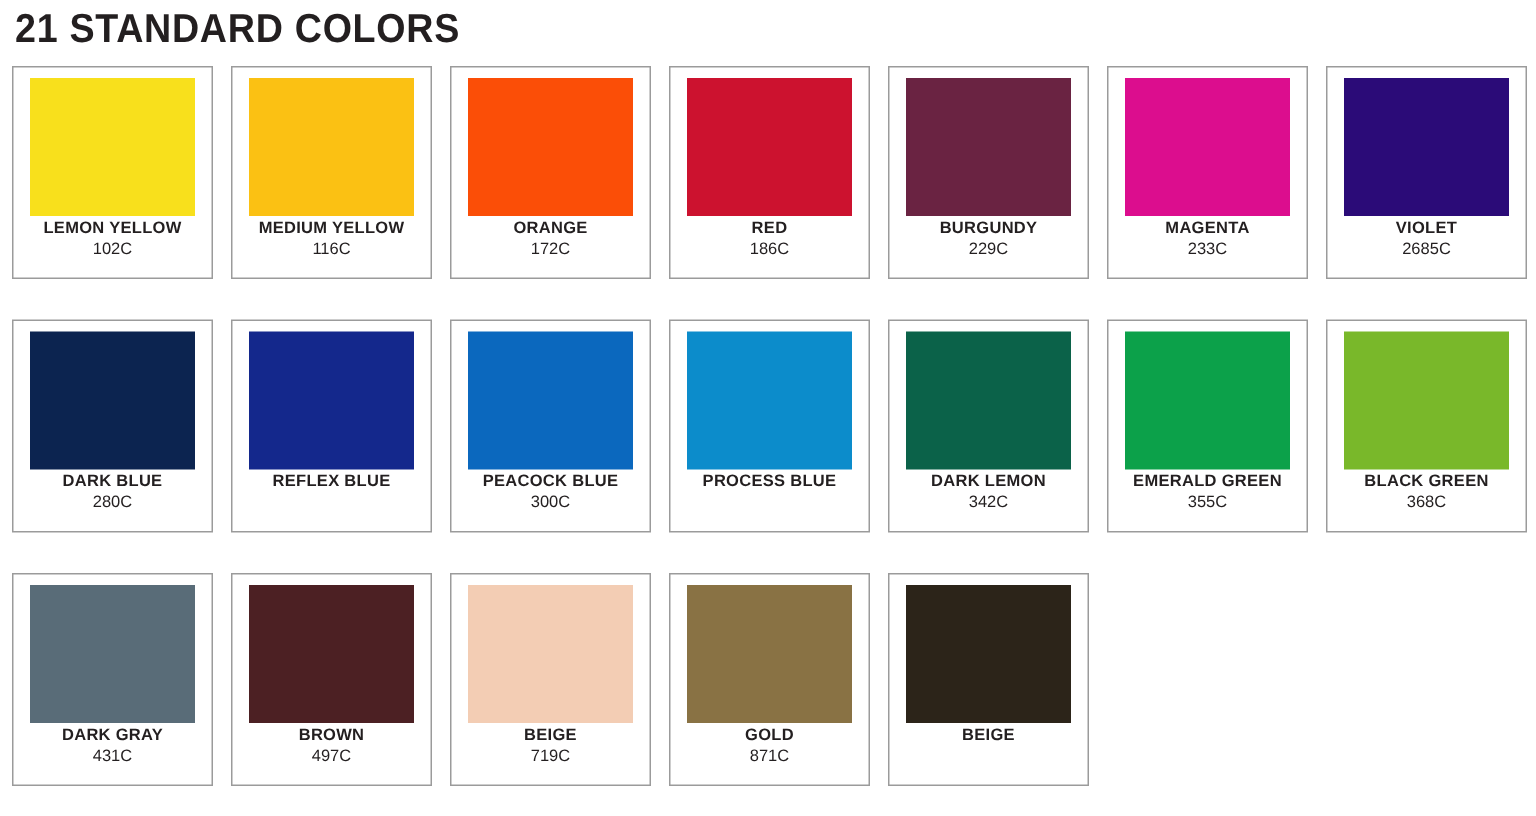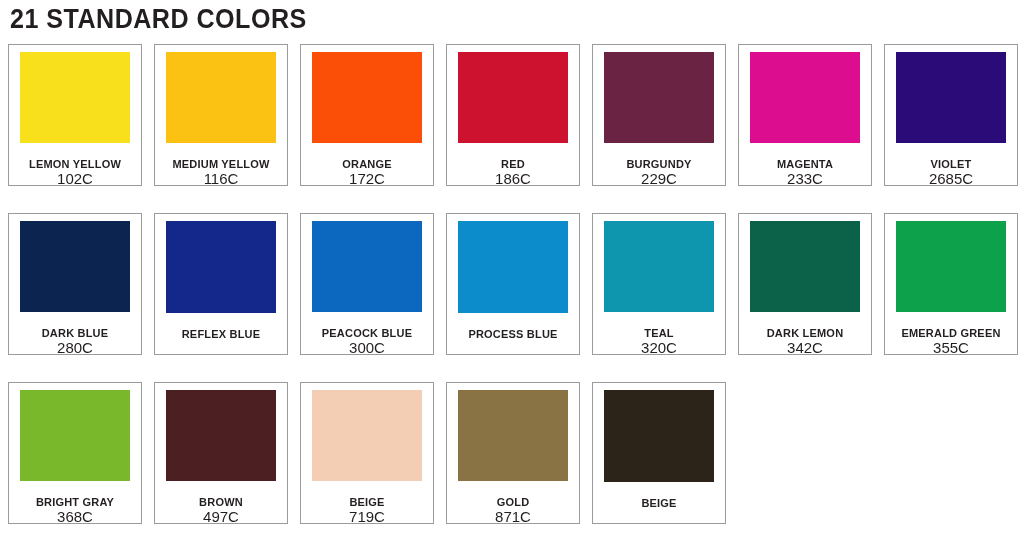--- a/index.html
+++ b/index.html
@@ -55,32 +55,32 @@
     flex-direction: column;
     align-items: center;
     padding-top: 7px;
   }
   .swatch-chip {
     width: 110px;
     height: 92px;
     display: block;
   }
   .swatch-label {
-    margin-top: 15px;
+    margin-top: 2px;
     font-size: 11px;
     font-weight: bold;
     letter-spacing: 0.2px;
     line-height: 13px;
     color: #231f20;
     text-align: center;
     white-space: nowrap;
   }
   .swatch-code {
     margin-top: 1px;
-    font-size: 15px;
+    font-size: 11px;
     font-weight: normal;
     line-height: 13px;
     color: #231f20;
     text-align: center;
   }
   .swatch-code:empty {
     display: none;
   }
 </style>
 </head>
@@ -138,38 +138,38 @@
       <div class="swatch-card">
         <div class="swatch-chip" style="background: rgb(11, 104, 190);"></div>
         <div class="swatch-label">PEACOCK BLUE</div>
         <div class="swatch-code">300C</div>
       </div>
       <div class="swatch-card">
         <div class="swatch-chip" style="background: rgb(12, 140, 203);"></div>
         <div class="swatch-label">PROCESS BLUE</div>
       </div>
       <div class="swatch-card">
-        <div class="swatch-chip" style="background: rgb(13, 150, 174);"></div>
-        <div class="swatch-label">TEAL</div>
-        <div class="swatch-code">320C</div>
-      </div>
-      <div class="swatch-card">
         <div class="swatch-chip" style="background: rgb(11, 98, 73);"></div>
         <div class="swatch-label">DARK LEMON</div>
         <div class="swatch-code">342C</div>
       </div>
       <div class="swatch-card">
         <div class="swatch-chip" style="background: rgb(12, 161, 74);"></div>
         <div class="swatch-label">EMERALD GREEN</div>
         <div class="swatch-code">355C</div>
       </div>
       <div class="swatch-card">
         <div class="swatch-chip" style="background: rgb(121, 184, 42);"></div>
-        <div class="swatch-label">BRIGHT GRAY</div>
+        <div class="swatch-label">BLACK GREEN</div>
         <div class="swatch-code">368C</div>
+      </div>
+      <div class="swatch-card">
+        <div class="swatch-chip" style="background: rgb(89, 108, 120);"></div>
+        <div class="swatch-label">DARK GRAY</div>
+        <div class="swatch-code">431C</div>
       </div>
       <div class="swatch-card">
         <div class="swatch-chip" style="background: rgb(76, 32, 35);"></div>
         <div class="swatch-label">BROWN</div>
         <div class="swatch-code">497C</div>
       </div>
       <div class="swatch-card">
         <div class="swatch-chip" style="background: rgb(243, 205, 180);"></div>
         <div class="swatch-label">BEIGE</div>
         <div class="swatch-code">719C</div>

